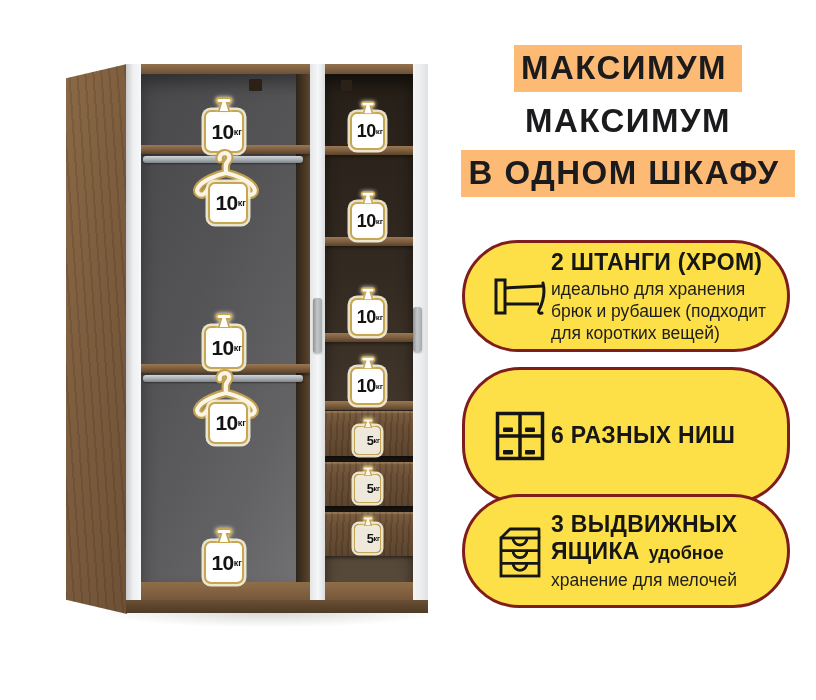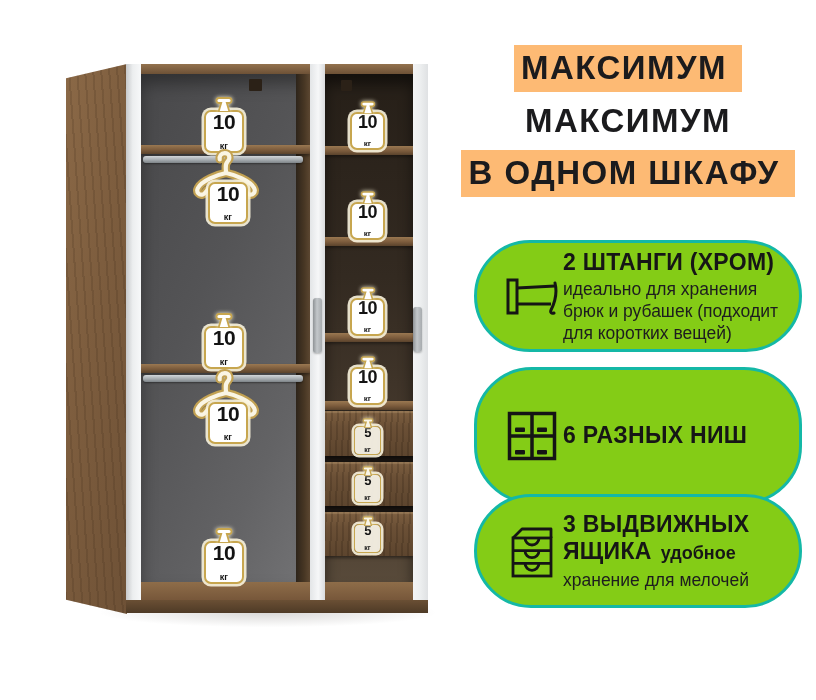--- a/index.html
+++ b/index.html
@@ -51,21 +51,21 @@
       repeating-linear-gradient(93deg,rgba(30,18,8,.18) 0 2px,rgba(0,0,0,0) 2px 6px),
       linear-gradient(180deg,#7d5f40 0%,#6b5036 35%,#5d452e 100%);
     box-shadow:inset 0 2px 1px rgba(255,225,180,.18), 0 2px 3px rgba(0,0,0,.45);}
   .drawer-gap{left:0;right:0;background:#191410;z-index:2;}
 
   
   .wt{position:absolute;display:flex;flex-direction:column;align-items:center;z-index:5;}
   .wt .knob{display:block;margin-bottom:-2px;filter:drop-shadow(0 0 2px rgba(250,243,215,.95));}
   .wt-body{background:#fff;border:2px solid #c7a64f;border-radius:7px;
     box-shadow:0 0 0 2.5px rgba(250,244,222,.9);
-    display:flex;flex-direction:column;align-items:center;justify-content:space-between;}
+    display:flex;flex-direction:row;align-items:center;justify-content:flex-end;}
   .wt-num{font-weight:700;color:#131313;letter-spacing:-.5px;}
   .wt-unit{font-weight:700;color:#131313;}
   .lg .wt-body{width:36px;height:39px;}
   .lg .wt-num{font-size:21px;line-height:20px;}
   .lg .wt-unit{font-size:9px;line-height:10px;}
   .md .wt-body{width:31px;height:34px;}
   .md .wt-num{font-size:18px;line-height:17px;}
   .md .wt-unit{font-size:8px;line-height:9px;}
   .sm .wt-body{width:25px;height:27px;background:rgba(249,245,233,.93);border-width:1.5px;border-radius:5px;}
   .sm .wt-num{font-size:13px;line-height:12px;}
@@ -73,21 +73,21 @@
 
   .hang{position:absolute;width:70px;height:90px;z-index:6;}
   .hang svg{display:block;}
   .hang .wt-body{position:absolute;left:17px;top:33px;width:36px;height:38px;}
 
   
   .title-block{left:448px;top:45px;width:360px;text-align:center;z-index:4;}
   .title-line{font-size:33px;line-height:40px;font-weight:700;letter-spacing:1.5px;color:#1b1b1d;margin-bottom:9px;}
   .hl{display:inline-block;background:#fdba74;padding:3px 15px 4px 7px;}
 
-  .badge{position:absolute;left:474px;width:328px;background:#84cc16;border:3px solid #14b8a6;border-radius:58px;
+  .badge{position:absolute;left:462px;width:328px;background:#fde047;border:3px solid #7f1d1d;border-radius:58px;
     display:flex;align-items:center;z-index:4;box-sizing:border-box;}
   .badge-icon{flex:0 0 62px;margin-left:24px;display:flex;justify-content:center;}
   .badge-text{flex:1;padding-right:16px;}
   .badge-title{font-size:23px;line-height:27px;font-weight:700;letter-spacing:.3px;color:#161616;}
   .badge-desc{font-size:17.5px;line-height:22px;font-weight:400;color:#1d1d1f;margin-top:2px;}
   .inline-desc{font-size:18px;font-weight:700;margin-left:9px;letter-spacing:0;}
 </style>
 </head>
 <body>
 

